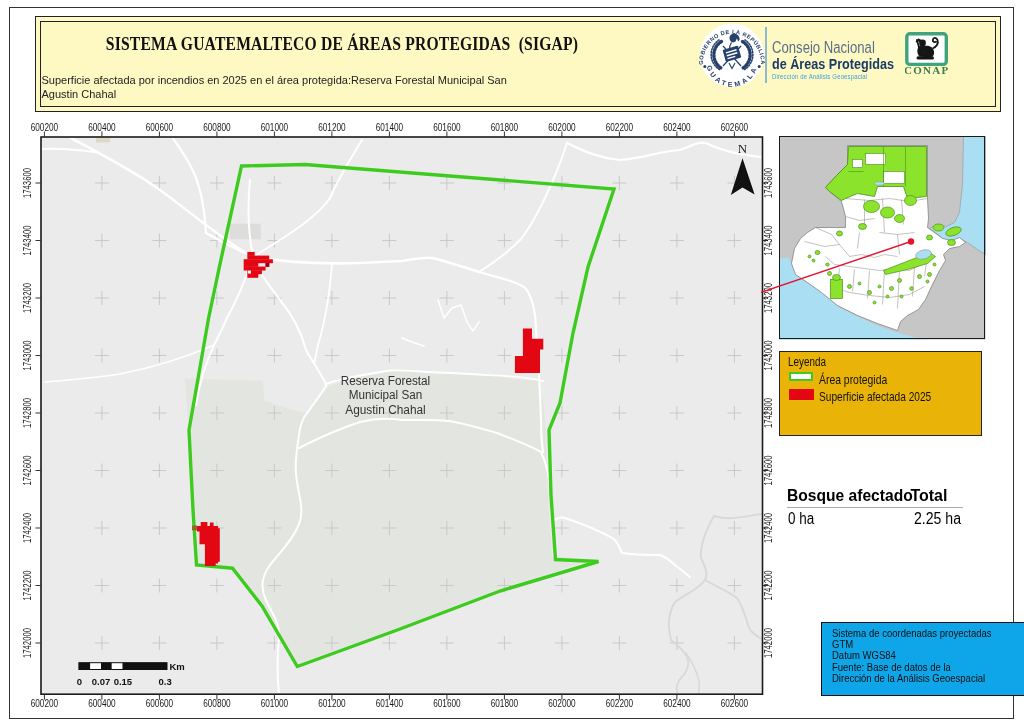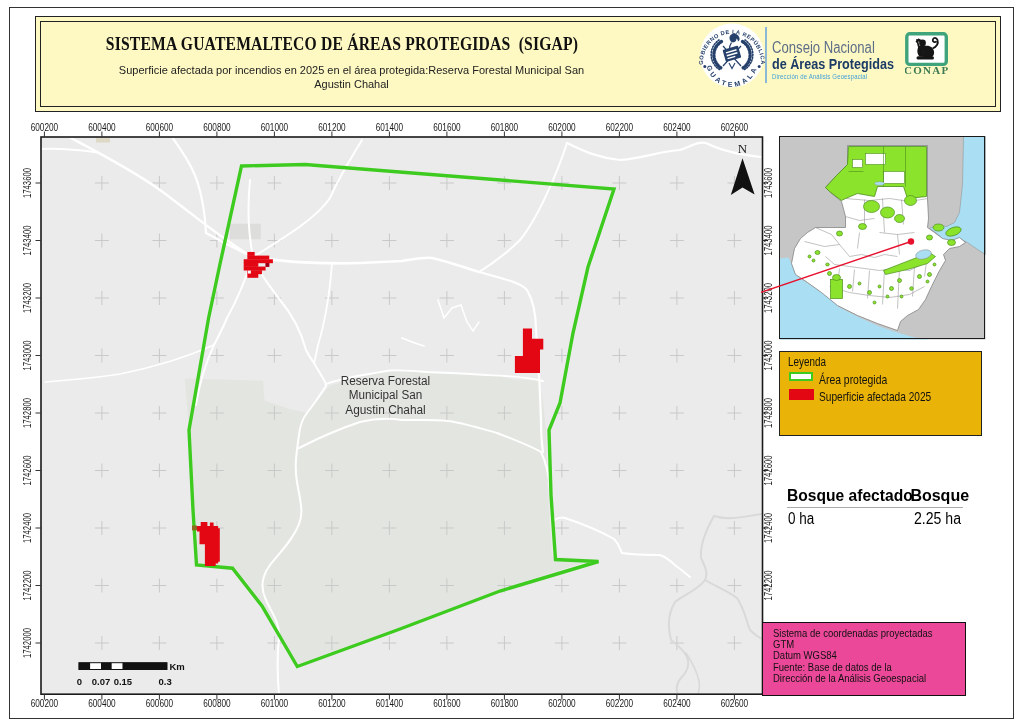--- a/index.html
+++ b/index.html
@@ -7,21 +7,21 @@
  .ax{font-family:"Liberation Sans",sans-serif;font-size:10px;fill:#1a1a1a}
  .lbl{font-family:"Liberation Sans",sans-serif;font-size:12.5px;fill:#333}
  .sb{font-family:"Liberation Sans",sans-serif;font-size:9.5px;font-weight:bold;fill:#111}
 </style></head>
 <body>
 <div class="abs" style="left:9px;top:7px;width:1003px;height:710px;border:1.2px solid #333"></div>
 
 <div class="abs" style="left:35px;top:16px;width:964px;height:94px;border:1.4px solid #222;background:#fef9c3">
   <div class="abs" style="left:4px;top:4px;right:4px;bottom:4px;border:1px solid #222"></div>
   <div class="abs" style="left:3.5px;top:16.5px;width:604px;text-align:center;font-family:'Liberation Serif',serif;font-weight:bold;font-size:18px;color:#111;letter-spacing:0.2px;transform:scaleX(0.87);transform-origin:center">SISTEMA GUATEMALTECO DE ÁREAS PROTEGIDAS&nbsp; (SIGAP)</div>
-  <div class="abs" style="left:5.5px;top:46px;width:620px;text-align:center;font-size:11px;color:#222;line-height:14px">Superficie afectada por incendios en 2025 en el área protegida:Reserva Forestal Municipal San<br>Agustin Chahal</div>
+  <div class="abs" style="left:5.5px;top:56px;width:620px;text-align:left;font-size:11px;color:#222;line-height:14px">Superficie afectada por incendios en 2025 en el área protegida:Reserva Forestal Municipal San<br>Agustin Chahal</div>
 </div>
 
 <svg style="position:absolute;left:697px;top:23px" width="70" height="66" viewBox="0 0 70 66">
  <defs>
   <path id="arcT" d="M 6.2,42 A 28.9,28.9 0 1 1 63.8,42"></path>
   <path id="arcB" d="M 9.8,43.5 A 25.8,25.8 0 0 0 60.2,43.5"></path>
  </defs>
  <circle cx="35" cy="32.5" r="32" fill="#fff"></circle>
  <text style="font-family:'Liberation Sans';font-size:5.6px;font-weight:bold;fill:#25406b;letter-spacing:0.5px"><textPath href="#arcT" startOffset="50%" text-anchor="middle">GOBIERNO DE LA REPÚBLICA</textPath></text>
  <text style="font-family:'Liberation Sans';font-size:7px;font-weight:bold;fill:#25406b;letter-spacing:2.8px"><textPath href="#arcB" startOffset="50%" text-anchor="middle">GUATEMALA</textPath></text>
@@ -259,24 +259,24 @@
 
 <div class="abs" style="left:779px;top:351px;width:201px;height:83px;background:#eab308;border:1.6px solid #222">
   <div class="abs" style="left:8px;top:2.5px;font-size:12.5px;color:#111;transform:scaleX(0.79);transform-origin:left">Leyenda</div>
   <div class="abs" style="left:8.6px;top:20px;width:20px;height:5px;background:#fff;border:2.8px solid #3ecb1f"></div>
   <div class="abs" style="left:39px;top:19.5px;font-size:13px;color:#111;white-space:nowrap;transform:scaleX(0.80);transform-origin:left">Área protegida</div>
   <div class="abs" style="left:8.6px;top:37px;width:25.6px;height:10.6px;background:#e30613"></div>
   <div class="abs" style="left:39px;top:36.5px;font-size:13px;color:#111;white-space:nowrap;transform:scaleX(0.78);transform-origin:left">Superficie afectada 2025</div>
 </div>
 
 <div class="abs" style="left:786.7px;top:487px;font-size:16px;font-weight:bold;color:#000;white-space:nowrap;transform:scaleX(0.975);transform-origin:left">Bosque afectado</div>
-<div class="abs" style="left:910.4px;top:487px;font-size:16px;font-weight:bold;color:#000">Bosque</div>
+<div class="abs" style="left:910.4px;top:487px;font-size:16px;font-weight:bold;color:#000">Total</div>
 <div class="abs" style="left:786.7px;top:506.6px;width:176px;height:1px;background:#aaa"></div>
 <div class="abs" style="left:788px;top:509.8px;font-size:16px;color:#000;white-space:nowrap;transform:scaleX(0.84);transform-origin:left">0 ha</div>
 <div class="abs" style="left:914px;top:509.8px;font-size:16px;color:#000;white-space:nowrap;transform:scaleX(0.88);transform-origin:left">2.25 ha</div>
 
-<div class="abs" style="left:762px;top:622px;width:202px;height:72px;background:#ec4899;border:1.4px solid #111">
+<div class="abs" style="left:821px;top:622px;width:202px;height:72px;background:#0ea5e9;border:1.4px solid #111">
   <div style="margin:5px 0 0 10px;font-size:10px;line-height:11.2px;color:#111;transform:scaleX(0.95);transform-origin:left">Sistema de coordenadas proyectadas<br>GTM<br>Datum WGS84<br>Fuente: Base de datos de la<br>Dirección de la Análisis Geoespacial</div>
 </div>
 
 <svg class="abs" style="left:0;top:0;pointer-events:none" width="1024" height="724" viewBox="0 0 1024 724">
  <line x1="761" y1="292.3" x2="911" y2="241.5" stroke="#e8112d" stroke-width="1.4"></line>
  <circle cx="911" cy="241.5" r="3.2" fill="#e8112d"></circle>
 </svg>
 </body></html>

